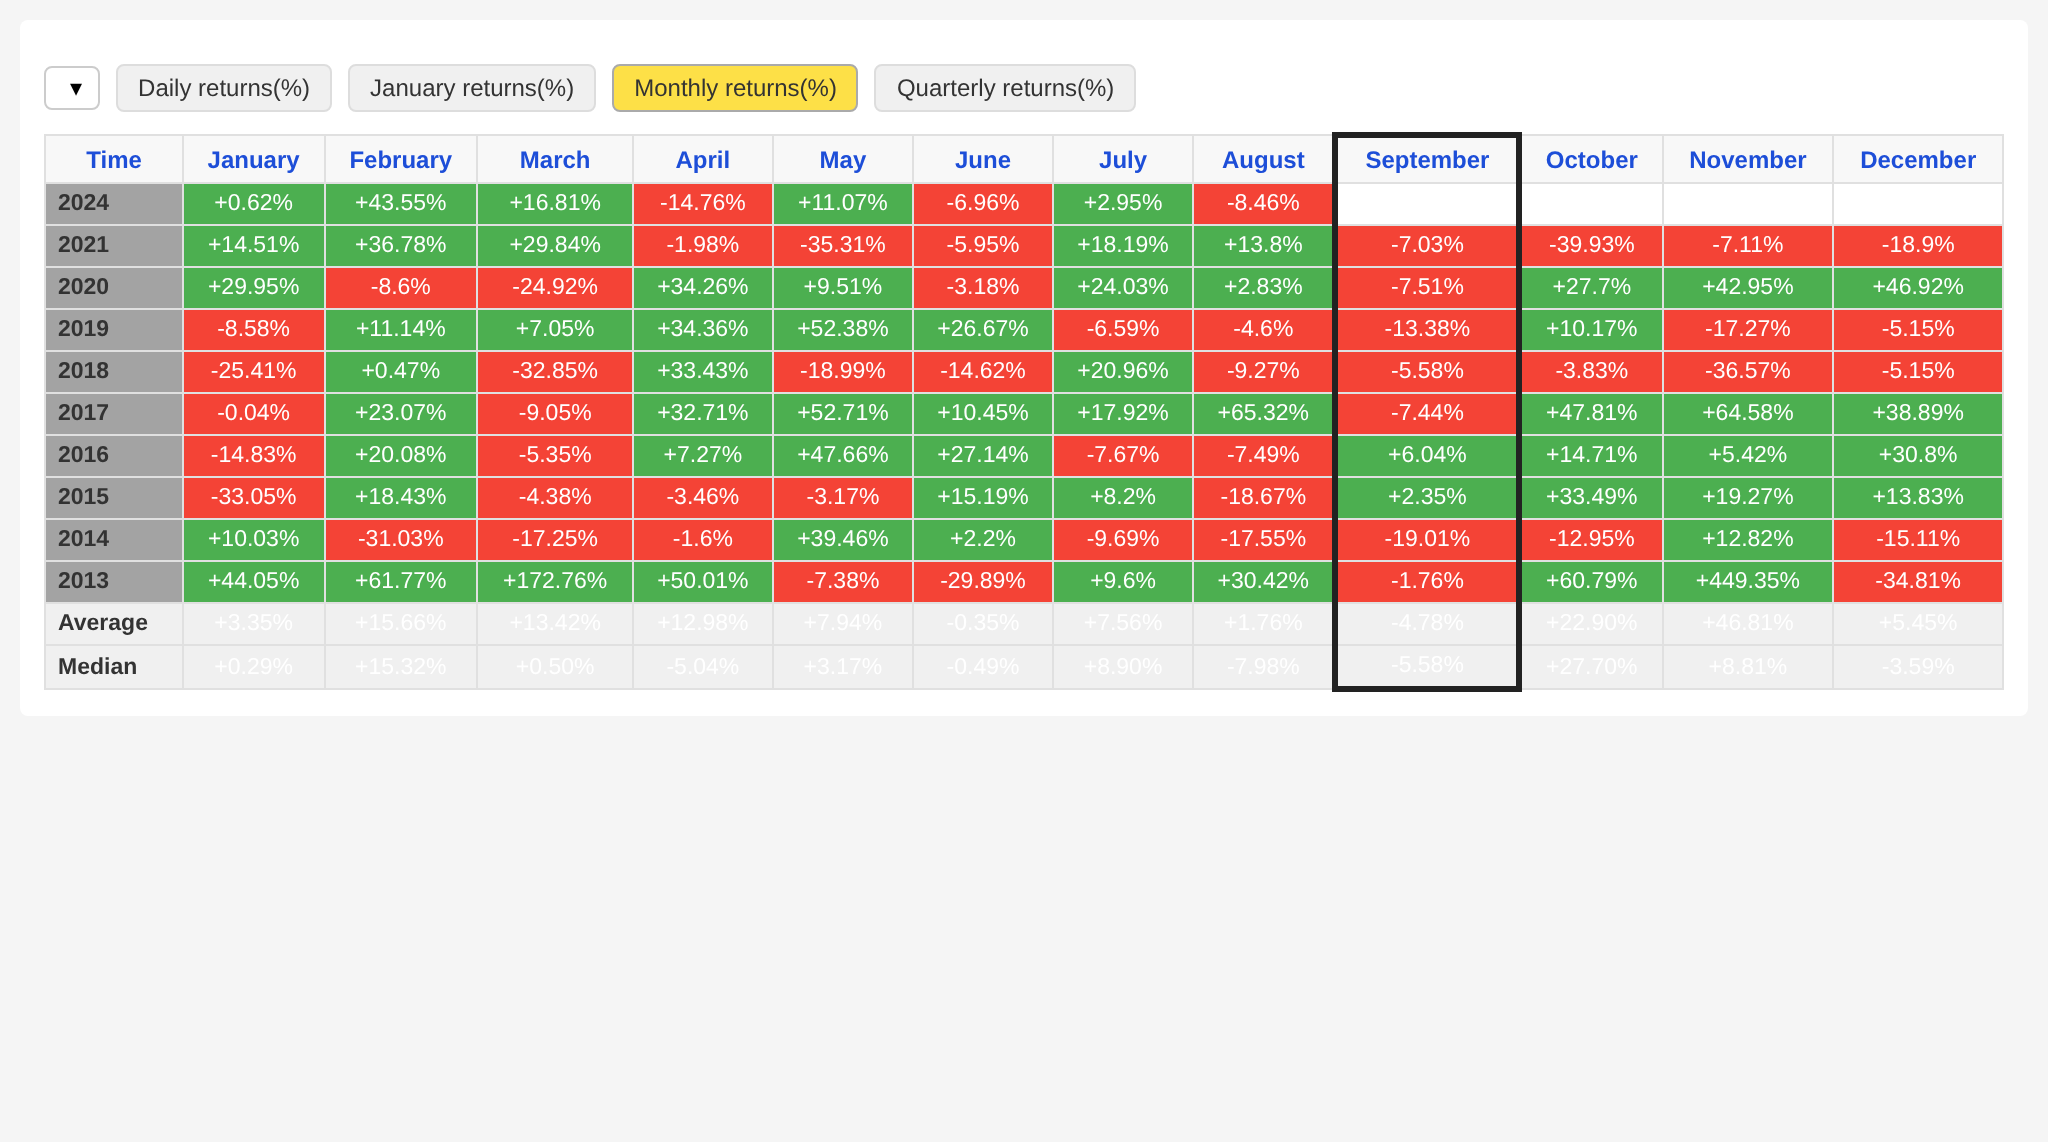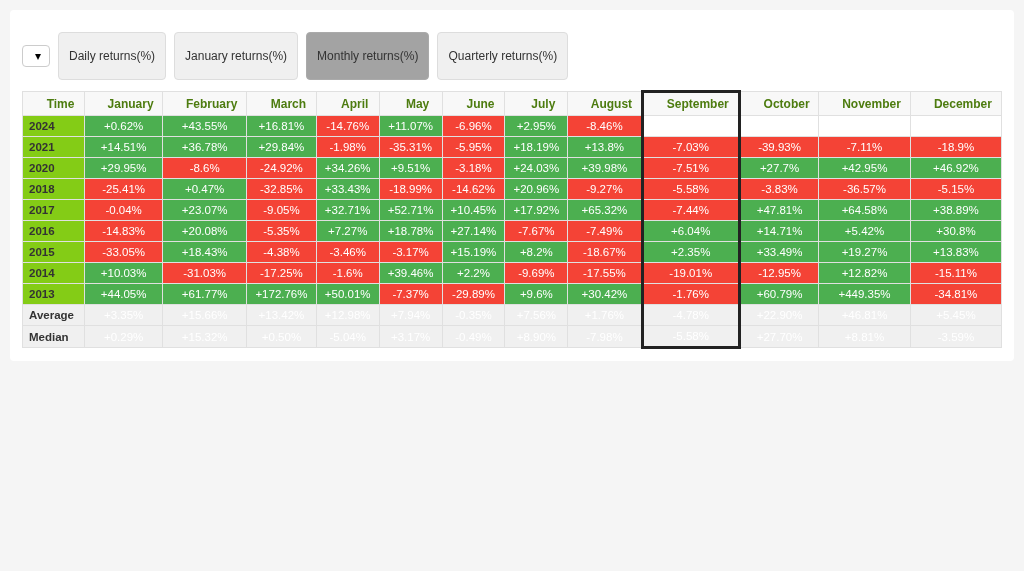--- a/index.html
+++ b/index.html
@@ -1,26 +1,26 @@
 <!DOCTYPE html>
 <html><head>
   <meta charset="utf-8">
   <style>
     * { box-sizing: border-box; margin: 0; padding: 0; }
     body { font-family: Arial, sans-serif; background: #f5f5f5; padding: 10px; font-size: 12px; }
     .page-wrapper { background: white; padding: 12px; border-radius: 4px; max-width: 1010px; }
     h1 { font-size: 16px; font-weight: bold; margin-bottom: 10px; color: #222; }
     .toolbar { display: flex; align-items: center; gap: 8px; margin-bottom: 10px; }
     .selector { border: 1px solid #ccc; border-radius: 4px; padding: 3px 8px; font-size: 12px; cursor: pointer; background: white; display: flex; align-items: center; gap: 4px; }
-    .tab-btn { border: 1px solid #ddd; border-radius: 4px; padding: 16px 10px; font-size: 12px; cursor: pointer; background: #f0f0f0; color: #333; }
-    .tab-btn.active { background: #a3a3a3; border-color: #aaa; }
+    .tab-btn { border: 1px solid #ddd; border-radius: 4px; padding: 4px 10px; font-size: 12px; cursor: pointer; background: #f0f0f0; color: #333; }
+    .tab-btn.active { background: #fde047; border-color: #aaa; }
     table { width: 100%; border-collapse: collapse; font-size: 11.5px; }
     th, td { padding: 4px 6px; text-align: center; border: 1px solid #e0e0e0; white-space: nowrap; }
-    th { background: #f8f8f8; font-weight: 600; color: #4d7c0f; font-size: 12px; padding-left: 20px; }
-    td:first-child { font-weight: 600; color: #333; background: #84cc16; text-align: left; }
+    th { background: #f8f8f8; font-weight: 600; color: #1d4ed8; font-size: 12px; }
+    td:first-child { font-weight: 600; color: #333; background: #a3a3a3; text-align: left; }
     .cell-green { background-color: #4caf50; color: white; }
     .cell-red { background-color: #f44336; color: white; }
     tr:last-child td { background: #f0f0f0; margin-top: 12px; }
     tr:nth-last-child(2) td { background: #f0f0f0; }
     tr:nth-last-child(2) td:first-child, tr:last-child td:first-child { background: #f0f0f0; }
     .sep-col { border-left: 3px solid #222 !important; border-right: 3px solid #222 !important; }
     .sep-col-header { border-left: 3px solid #222 !important; border-right: 3px solid #222 !important; border-top: 3px solid #222 !important; text-align: center; }
     .sep-col-last { border-left: 3px solid #222 !important; border-right: 3px solid #222 !important; border-bottom: 3px solid #222 !important; }
   </style>
 </head>
@@ -92,25 +92,40 @@
           </tr>
           <tr>
             <td>2020</td>
             <td class="cell-green">+29.95%</td>
             <td class="cell-red">-8.6%</td>
             <td class="cell-red">-24.92%</td>
             <td class="cell-green">+34.26%</td>
             <td class="cell-green">+9.51%</td>
             <td class="cell-red">-3.18%</td>
             <td class="cell-green">+24.03%</td>
-            <td class="cell-green">+39.98%</td>
+            <td class="cell-green">+2.83%</td>
             <td class="cell-red sep-col">-7.51%</td>
             <td class="cell-green">+27.7%</td>
             <td class="cell-green">+42.95%</td>
             <td class="cell-green">+46.92%</td>
+          </tr>
+          <tr>
+            <td>2019</td>
+            <td class="cell-red">-8.58%</td>
+            <td class="cell-green">+11.14%</td>
+            <td class="cell-green">+7.05%</td>
+            <td class="cell-green">+34.36%</td>
+            <td class="cell-green">+52.38%</td>
+            <td class="cell-green">+26.67%</td>
+            <td class="cell-red">-6.59%</td>
+            <td class="cell-red">-4.6%</td>
+            <td class="cell-red sep-col">-13.38%</td>
+            <td class="cell-green">+10.17%</td>
+            <td class="cell-red">-17.27%</td>
+            <td class="cell-red">-5.15%</td>
           </tr>
           <tr>
             <td>2018</td>
             <td class="cell-red">-25.41%</td>
             <td class="cell-green">+0.47%</td>
             <td class="cell-red">-32.85%</td>
             <td class="cell-green">+33.43%</td>
             <td class="cell-red">-18.99%</td>
             <td class="cell-red">-14.62%</td>
             <td class="cell-green">+20.96%</td>
@@ -134,21 +149,21 @@
             <td class="cell-green">+47.81%</td>
             <td class="cell-green">+64.58%</td>
             <td class="cell-green">+38.89%</td>
           </tr>
           <tr>
             <td>2016</td>
             <td class="cell-red">-14.83%</td>
             <td class="cell-green">+20.08%</td>
             <td class="cell-red">-5.35%</td>
             <td class="cell-green">+7.27%</td>
-            <td class="cell-green">+18.78%</td>
+            <td class="cell-green">+47.66%</td>
             <td class="cell-green">+27.14%</td>
             <td class="cell-red">-7.67%</td>
             <td class="cell-red">-7.49%</td>
             <td class="cell-green sep-col">+6.04%</td>
             <td class="cell-green">+14.71%</td>
             <td class="cell-green">+5.42%</td>
             <td class="cell-green">+30.8%</td>
           </tr>
           <tr>
             <td>2015</td>
@@ -179,21 +194,21 @@
             <td class="cell-red">-12.95%</td>
             <td class="cell-green">+12.82%</td>
             <td class="cell-red">-15.11%</td>
           </tr>
           <tr>
             <td>2013</td>
             <td class="cell-green">+44.05%</td>
             <td class="cell-green">+61.77%</td>
             <td class="cell-green">+172.76%</td>
             <td class="cell-green">+50.01%</td>
-            <td class="cell-red">-7.37%</td>
+            <td class="cell-red">-7.38%</td>
             <td class="cell-red">-29.89%</td>
             <td class="cell-green">+9.6%</td>
             <td class="cell-green">+30.42%</td>
             <td class="cell-red sep-col">-1.76%</td>
             <td class="cell-green">+60.79%</td>
             <td class="cell-green">+449.35%</td>
             <td class="cell-red">-34.81%</td>
           </tr>
           <tr>
             <td>Average</td>

